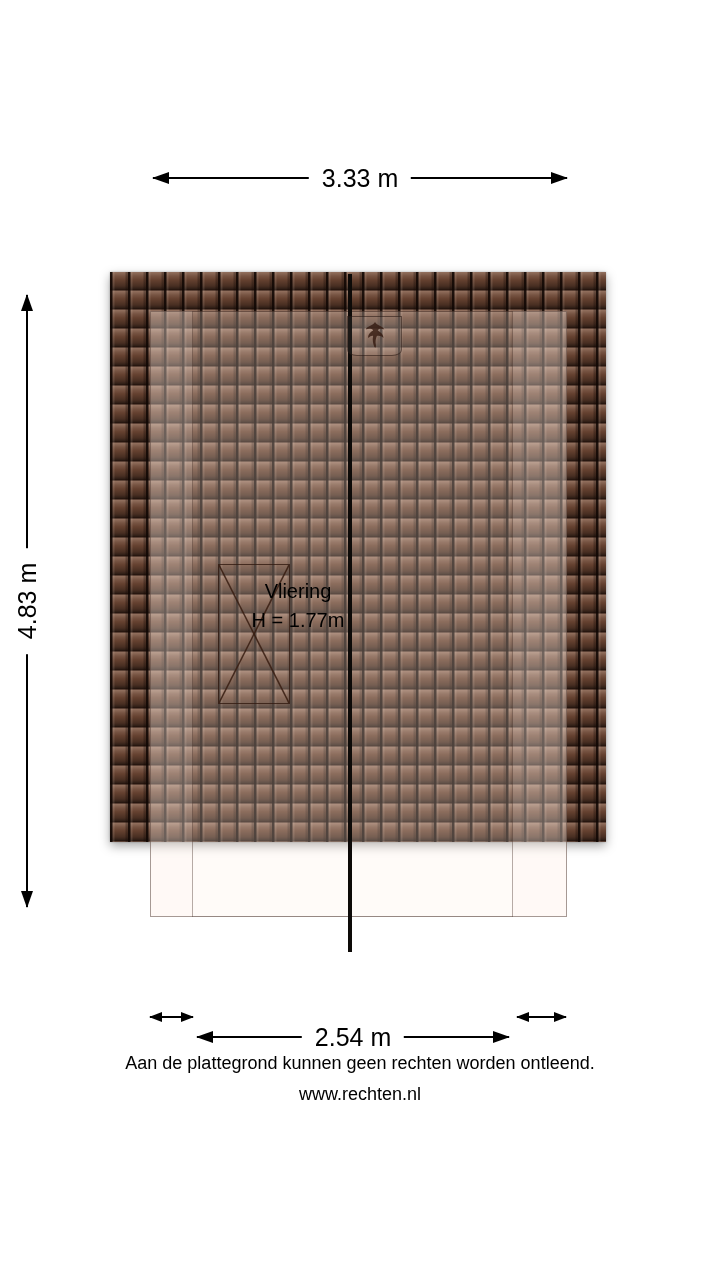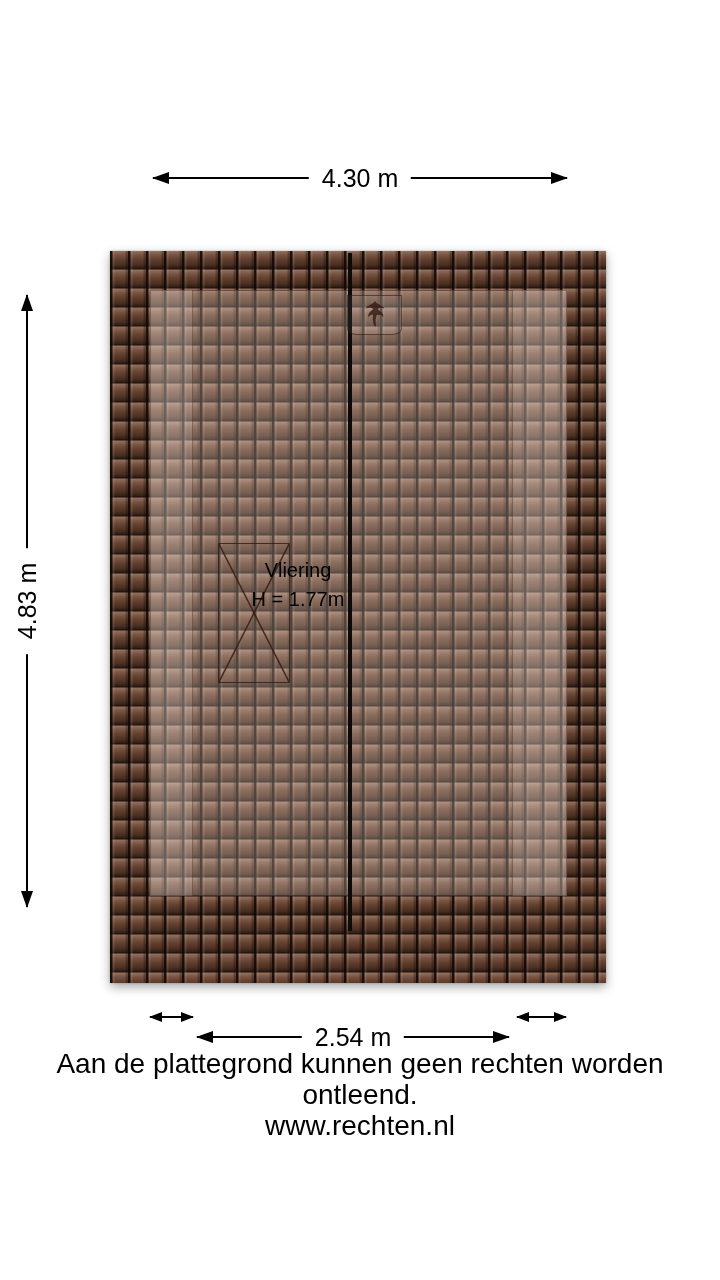--- a/index.html
+++ b/index.html
@@ -23,21 +23,21 @@
   .ah-up{left:6px;top:-1px;border-left:6px solid transparent;border-right:6px solid transparent;border-bottom:17px solid var(--dimension,#000);}
   .ah-down{left:6px;bottom:-1px;border-left:6px solid transparent;border-right:6px solid transparent;border-top:17px solid var(--dimension,#000);}
   .dim-label{
     position:absolute;left:50%;top:50%;transform:translate(-50%,-50%);
     background:var(--background,#fff);padding:0 13px;font-size:25px;white-space:nowrap;
   }
   .dim-label.rot{transform:translate(-50%,-50%) rotate(-90deg);padding:0 15px;}
 
   
   .roof{
-    left:110px;top:251px;width:496px;height:732px;
+    left:110px;top:272px;width:496px;height:570px;
     background-color:var(--roof-tile,#64402f);
     background-image:
       
       repeating-linear-gradient(90deg,
         rgba(15,6,3,0.88) 0px, rgba(15,6,3,0.88) 2px,
         rgba(255,235,220,0.12) 3px, rgba(255,235,220,0.12) 4px,
         rgba(15,6,3,0) 5px, rgba(15,6,3,0) 15px,
         rgba(15,6,3,0.30) 16px, rgba(15,6,3,0.30) 18px),
       
       repeating-linear-gradient(180deg,
@@ -66,30 +66,30 @@
   .opening{
     left:108px;top:292px;width:72px;height:140px;
     border:1px solid rgba(50,26,16,0.8);box-sizing:border-box;
   }
   .room-label{
     left:88px;top:305px;width:200px;text-align:center;
     font-size:20px;line-height:29px;color:var(--text,#000);
   }
 
   
-  .footer{left:0;top:1048px;width:720px;text-align:center;font-size:28px;line-height:31px;}
+  .footer{left:0;top:1048px;width:720px;text-align:center;font-size:18px;line-height:31px;}
 </style>
 </head>
 <body style="--background: #ffffff; --text: #000000; --dimension: #000000; --roof-tile: #64402f; --roof-joint: #1a0d08; --ridge-line: #0d0a08;">
 
 <div class="dim" style="left:153px;top:166px;width:414px;height:24px">
   <div class="line-h"></div>
   <div class="ah ah-left"></div>
   <div class="ah ah-right"></div>
-  <div class="dim-label">4.30 m</div>
+  <div class="dim-label">3.33 m</div>
 </div>
 
 <div class="dim" style="left:15px;top:295px;width:24px;height:612px">
   <div class="line-v"></div>
   <div class="ah ah-up"></div>
   <div class="ah ah-down"></div>
   <div class="dim-label rot">4.83 m</div>
 </div>
 
 <div class="abs roof">

